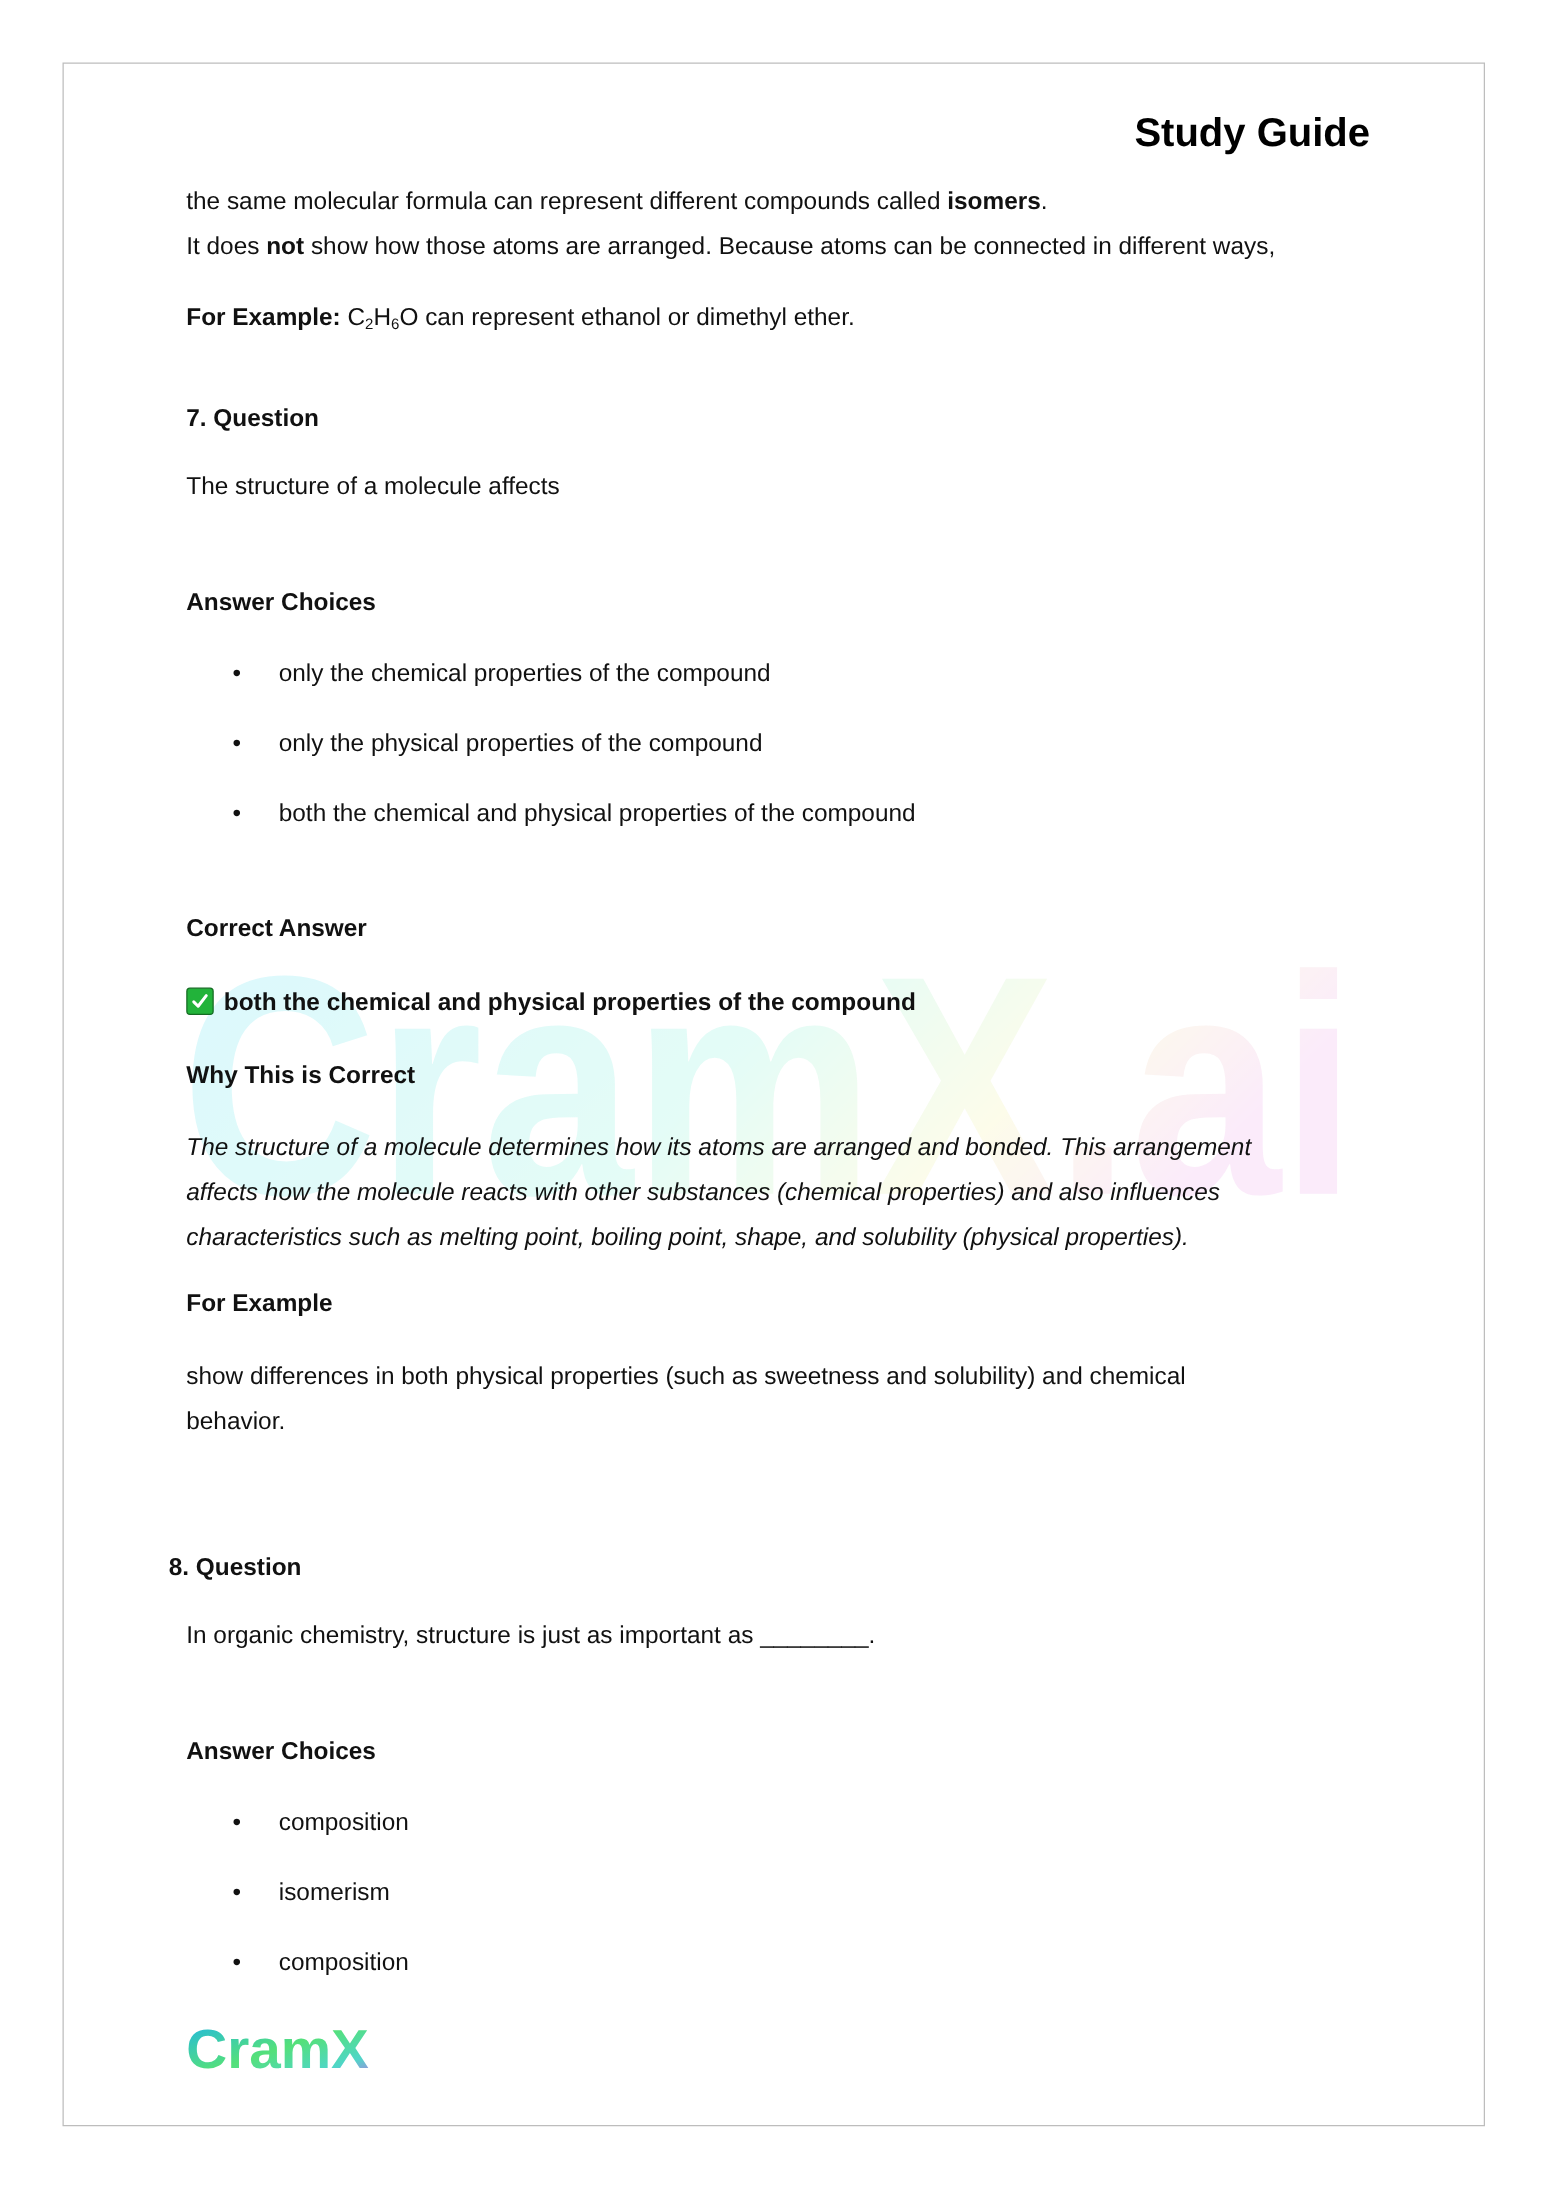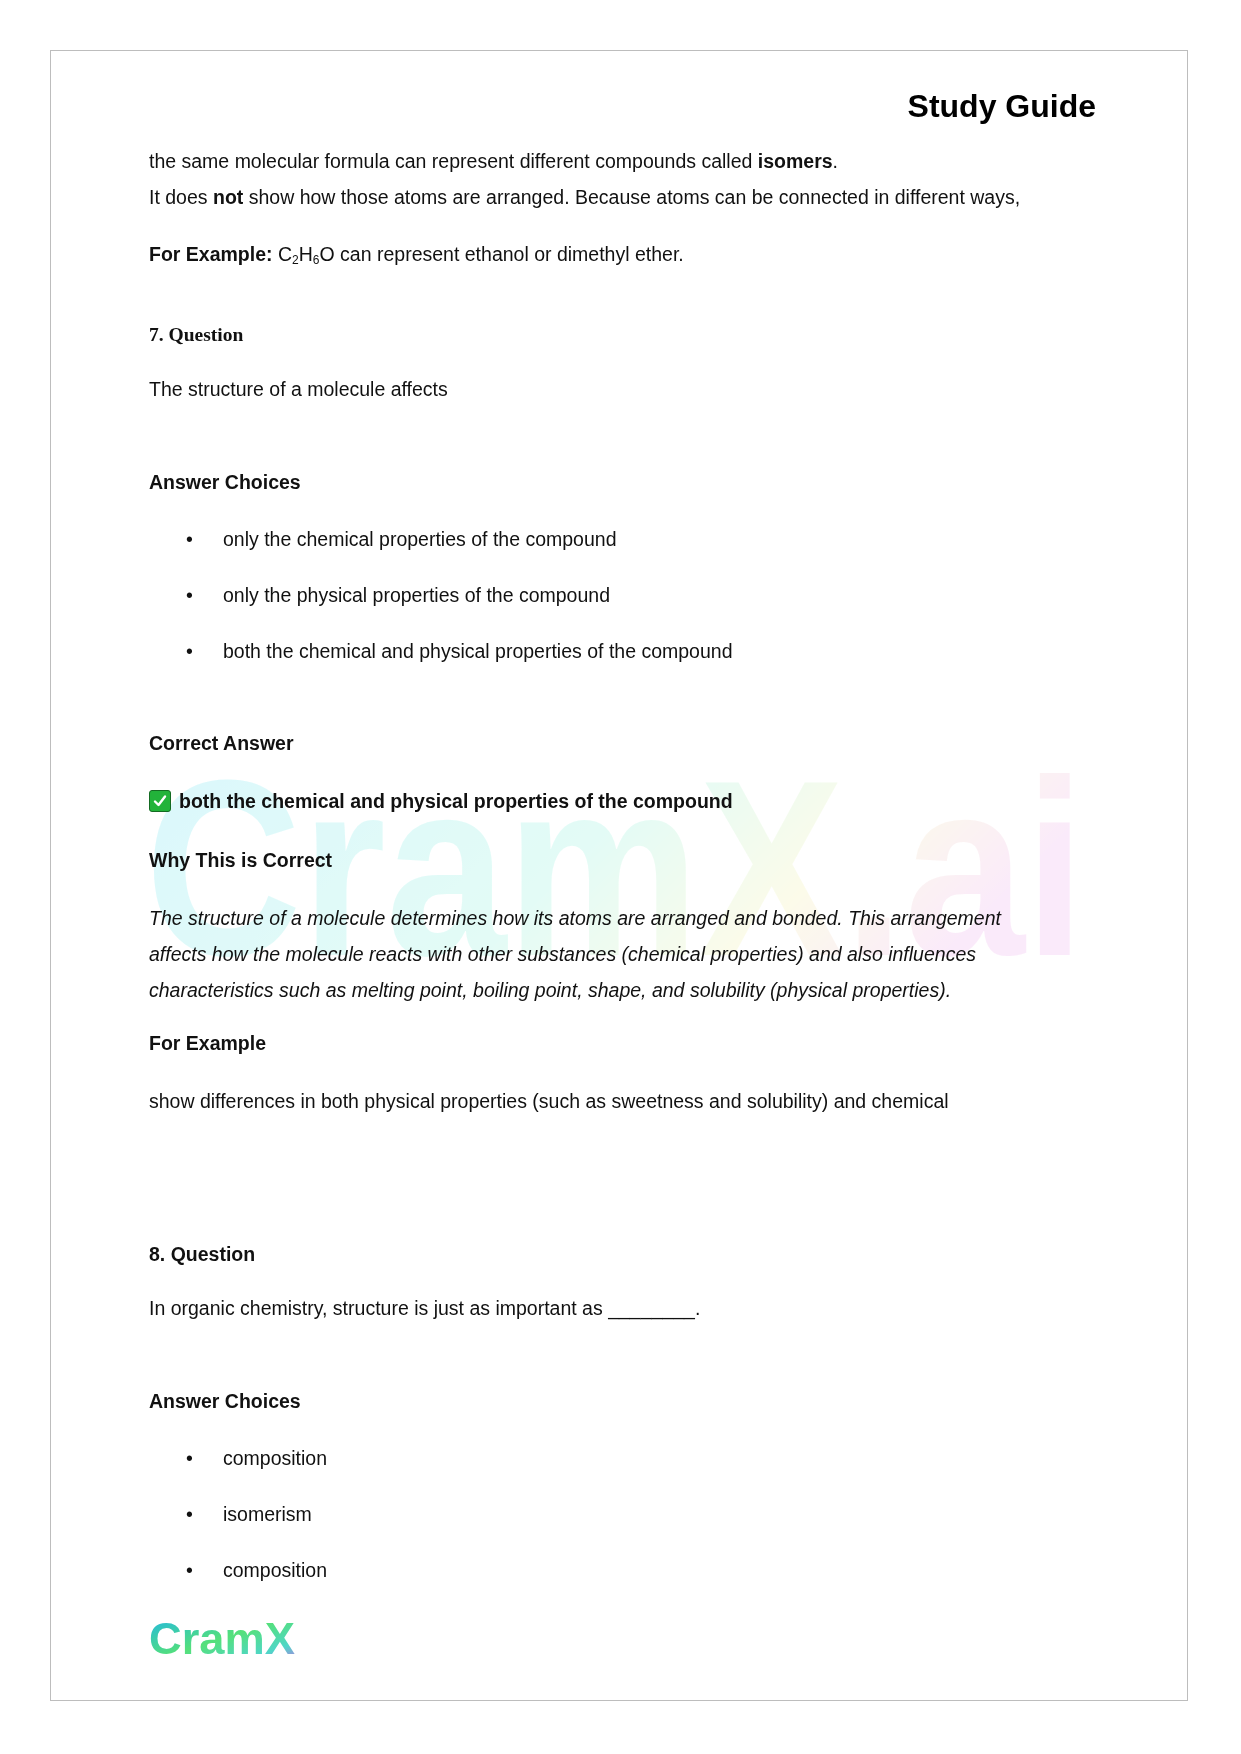--- a/index.html
+++ b/index.html
@@ -117,21 +117,21 @@
 <div class="abs body-text" style="left:149px; top:143px;">
   <div><span>the same molecular formula can represent different compounds called </span><span class="bold">isomers</span><span>.</span></div>
   <div><span>It does </span><span class="bold">not</span><span> show how those atoms are arranged. Because atoms can be connected in different ways,</span></div>
 </div>
 
 <div class="abs body-text" style="left:149px; top:236px;">
   <span class="bold">For Example:</span>
   <span><span>C</span><sub>2</sub><span>H</span><sub>6</sub><span>O</span></span><span> can represent ethanol or dimethyl ether.</span>
 </div>
 
-<div class="abs heading" style="left:149px; top:324px;font-family:Liberation Serif, serif;">7. Question</div>
+<div class="abs heading" style="left:149px; top:324px;">7. Question</div>
 <div class="abs body-text" style="left:149px; top:371px;">The structure of a molecule affects</div>
 
 <div class="abs heading" style="left:149px; top:471px;">Answer Choices</div>
 
 <div class="bullet" style="left:186px; top:528px;">
   <span class="dot">•</span>
   <span class="txt">only the chemical properties of the compound</span>
 </div>
 <div class="bullet" style="left:186px; top:584px;">
   <span class="dot">•</span>
@@ -157,23 +157,24 @@
 <div class="abs body-text" style="left:149px; top:900px;font-style:italic;">
   <div>The structure of a molecule determines how its atoms are arranged and bonded. This arrangement</div>
   <div>affects how the molecule reacts with other substances (chemical properties) and also influences</div>
   <div>characteristics such as melting point, boiling point, shape, and solubility (physical properties).</div>
 </div>
 
 <div class="abs heading" style="left:149px; top:1032px;">For Example</div>
 
 <div class="abs body-text" style="left:149px; top:1083px;">
   <div>show differences in both physical properties (such as sweetness and solubility) and chemical</div>
-</div>
-
-<div class="abs heading" style="left:149px; top:1243px;">8. Question</div>
+  <div>behavior.</div>
+</div>
+
+<div class="abs heading" style="left:135px; top:1243px;">8. Question</div>
 <div class="abs body-text" style="left:149px; top:1290px;">In organic chemistry, structure is just as important as ________.</div>
 
 <div class="abs heading" style="left:149px; top:1390px;">Answer Choices</div>
 
 <div class="bullet" style="left:186px; top:1447px;">
   <span class="dot">•</span>
   <span class="txt">composition</span>
 </div>
 <div class="bullet" style="left:186px; top:1503px;">
   <span class="dot">•</span>

